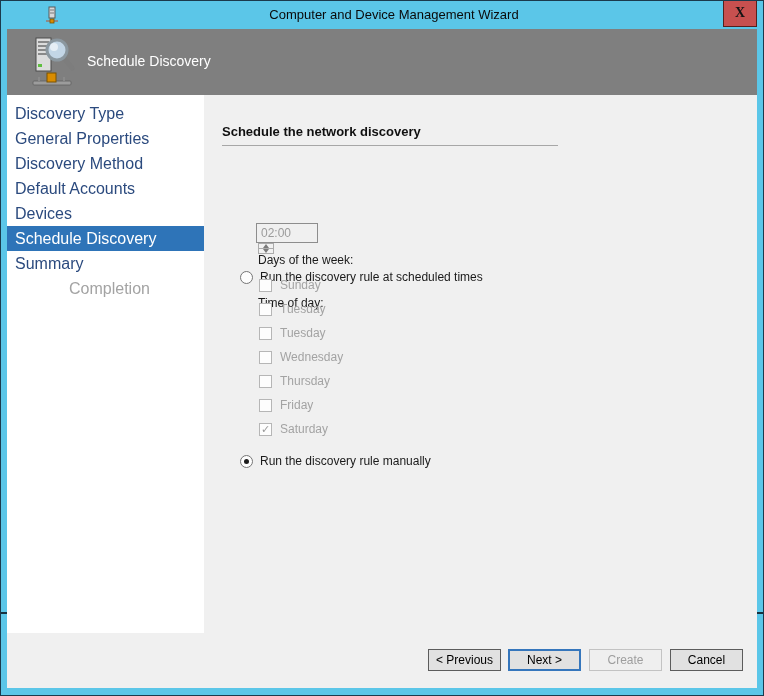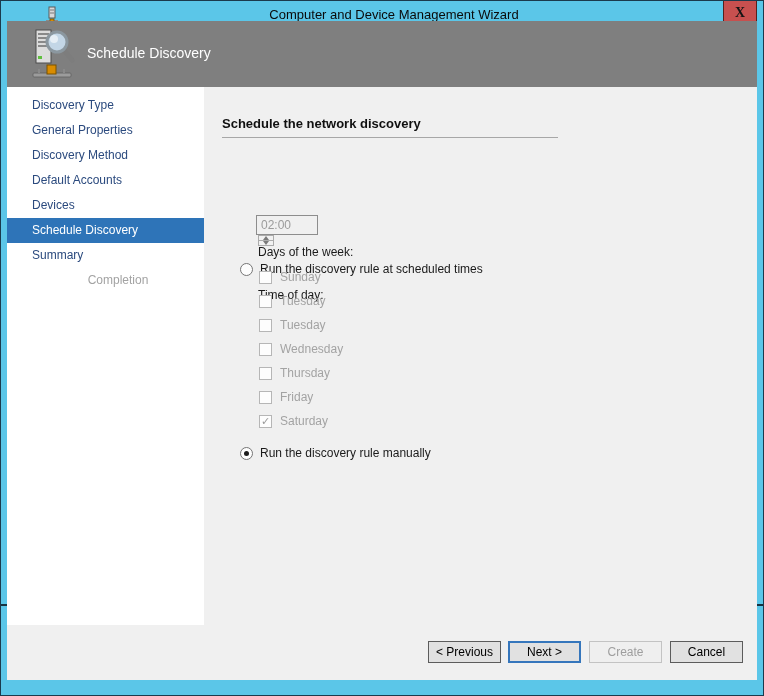--- a/index.html
+++ b/index.html
@@ -11,21 +11,21 @@
     position: relative;
     width: 764px;
     height: 696px;
     background: #5bc6e8;
     border: 1px solid #1b3a4d;
     overflow: hidden;
   }
   
   .titlebar {
     position: relative;
-    height: 20px;
+    height: 28px;
     background: #5bc6e8;
     margin-left: 24px;
   }
   .titlebar-icon {
     position: absolute;
     left: 20px; top: 5px;
     width: 14px; height: 19px;
   }
   .titlebar-title {
     position: absolute;
@@ -79,22 +79,22 @@
   }
   
   .sidebar {
     width: 197px;
     background: #ffffff;
     padding-top: 6px;
   }
   .side-item {
     height: 25px;
     line-height: 25px;
-    padding-left: 25px;
-    font-size: 12px;
+    padding-left: 8px;
+    font-size: 16px;
     color: #2b4a7e;
     cursor: pointer;
     white-space: nowrap;
   }
   .side-item.selected {
     background: #2e74b8;
     color: #ffffff;
   }
   .side-item.disabled {
     color: #a3a3a3;

